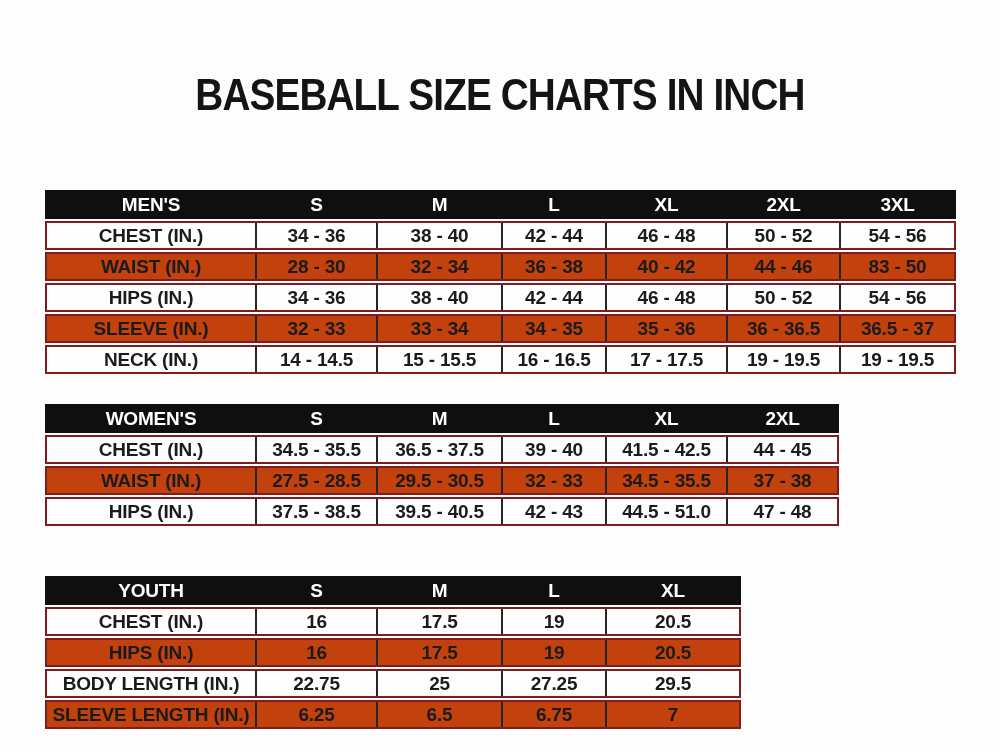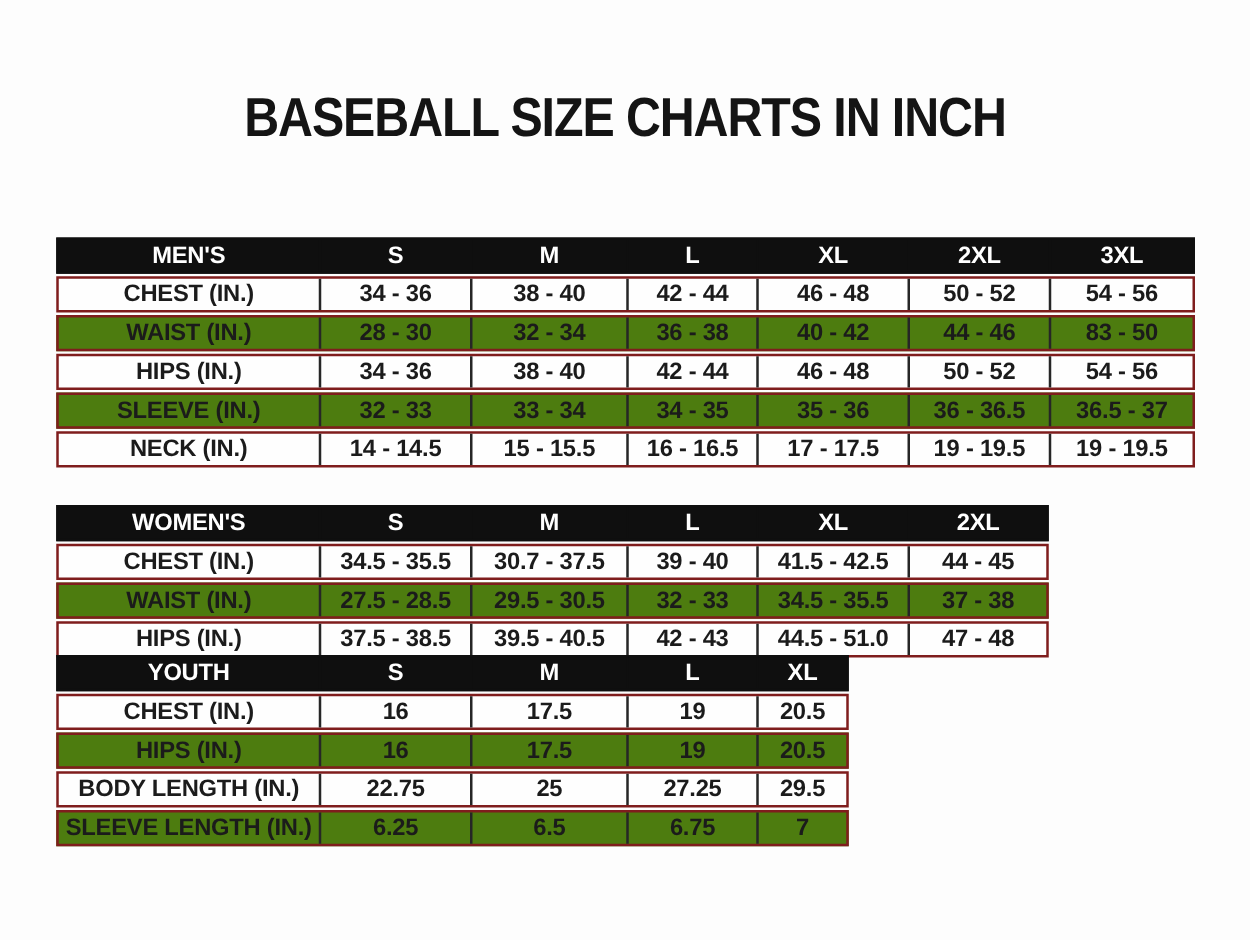--- a/index.html
+++ b/index.html
@@ -12,27 +12,27 @@
   .title{
     position:absolute;top:70px;left:0;width:1000px;
     text-align:center;font-size:44px;font-weight:bold;
     letter-spacing:-1px;color:#141414;
     transform:scaleX(0.88);transform-origin:500px 50%;
     white-space:nowrap;
   }
   .sizetable{position:absolute;left:45px;}
   .t-mens{top:190px;width:911px;}
   .t-womens{top:404px;width:794px;}
-  .t-youth{top:524px;width:634px;}
+  .t-youth{top:576px;width:696px;}
   .trow{
     display:flex;height:29px;margin-bottom:2px;
     border:2px solid #7f1d1d;box-sizing:border-box;
     background:#fefefe;
   }
-  .trow.alt{background:#4d7c0f;}
+  .trow.alt{background:#c2410c;}
   .trow.thead{background:#0f0f0f;border-color:#0f0f0f;color:#ffffff;}
   .cell{
     display:flex;align-items:center;justify-content:center;
     box-sizing:border-box;border-left:2px solid #262626;
     font-size:19px;font-weight:bold;letter-spacing:-0.2px;
     white-space:nowrap;overflow:hidden;
   }
   .thead .cell{border-left-color:#0f0f0f;}
   .cell:first-child{border-left:none;}
   .cw-label{width:208px;}
@@ -110,21 +110,21 @@
     <div class="cell cw-label">WOMEN'S</div>
     <div class="cell cw-s">S</div>
     <div class="cell cw-m">M</div>
     <div class="cell cw-l">L</div>
     <div class="cell cw-xl">XL</div>
     <div class="cell cw-last">2XL</div>
   </div>
   <div class="trow">
     <div class="cell cw-label">CHEST (IN.)</div>
     <div class="cell cw-s">34.5 - 35.5</div>
-    <div class="cell cw-m">30.7 - 37.5</div>
+    <div class="cell cw-m">36.5 - 37.5</div>
     <div class="cell cw-l">39 - 40</div>
     <div class="cell cw-xl">41.5 - 42.5</div>
     <div class="cell cw-last">44 - 45</div>
   </div>
   <div class="trow alt">
     <div class="cell cw-label">WAIST (IN.)</div>
     <div class="cell cw-s">27.5 - 28.5</div>
     <div class="cell cw-m">29.5 - 30.5</div>
     <div class="cell cw-l">32 - 33</div>
     <div class="cell cw-xl">34.5 - 35.5</div>

